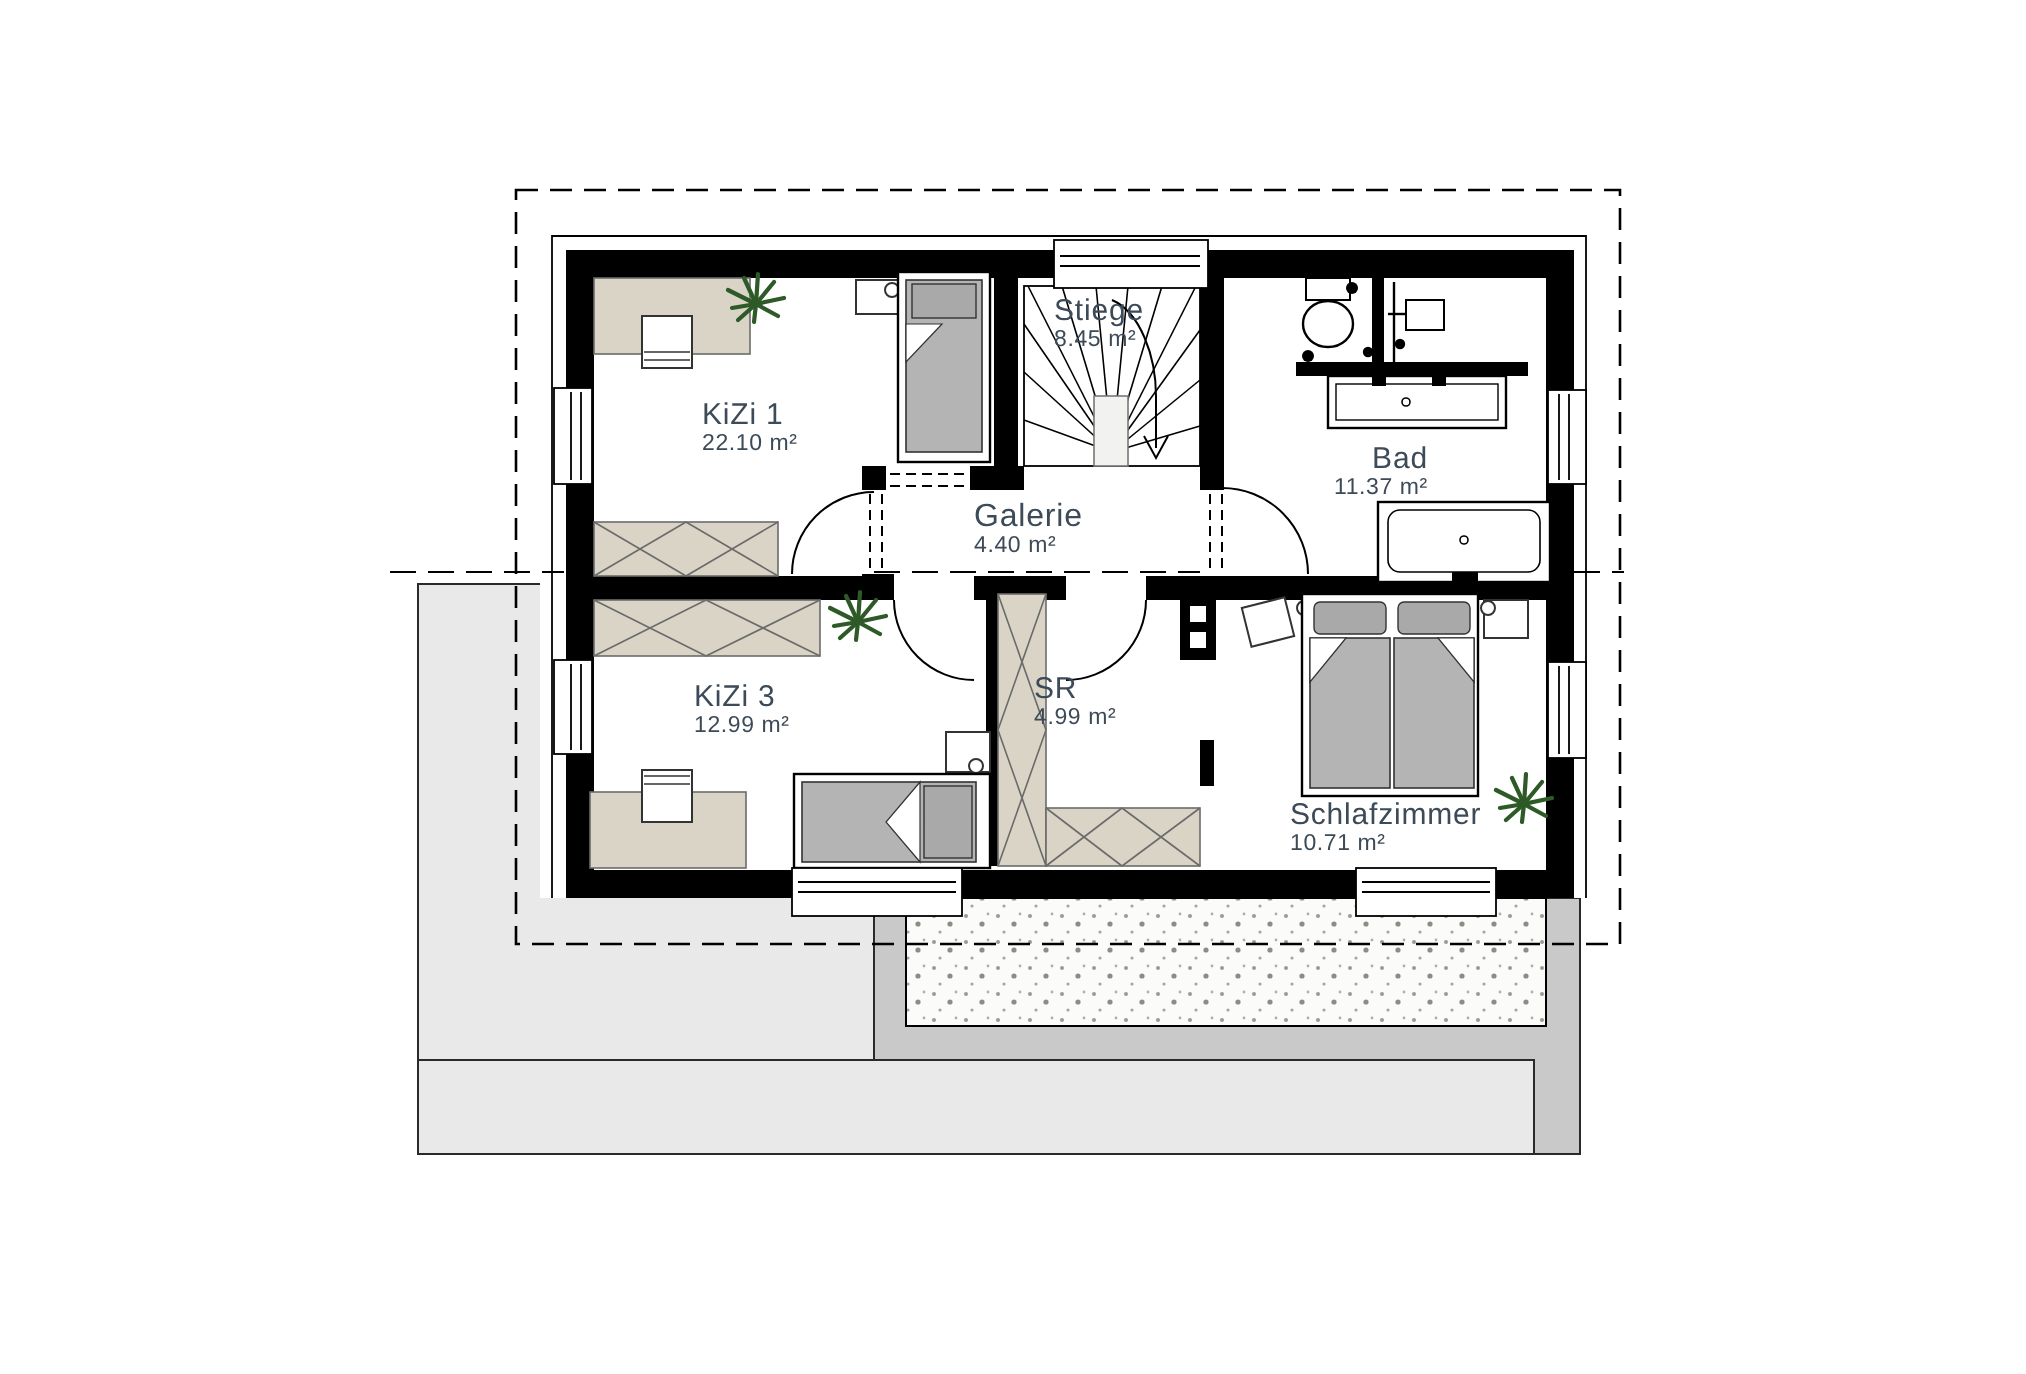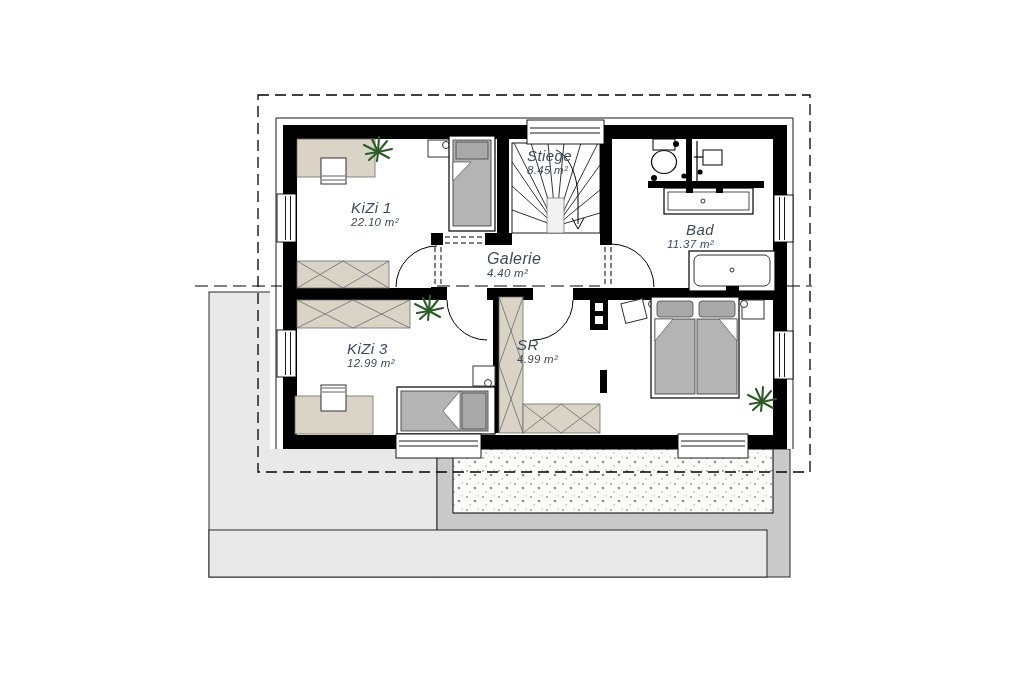--- a/index.html
+++ b/index.html
@@ -1,19 +1,19 @@
 <!DOCTYPE html>
 <html><head>
 <meta charset="utf-8">
 <style>
   html,body{margin:0;padding:0;background:#ffffff;}
   #canvas{position:relative;width:1013px;height:687px;background:#ffffff;overflow:hidden;
           font-family:"Liberation Sans",sans-serif;}
   #planSvg{position:absolute;left:0;top:0;}
-  .room-label{position:absolute;color:#3d4a57;pointer-events:none;white-space:nowrap;font-style:italic;}
+  .room-label{position:absolute;color:#3d4a57;pointer-events:none;white-space:nowrap;}
   .room-name{display:block;font-size:15px;line-height:17px;letter-spacing:.4px;}
   .room-area{display:block;font-size:11.5px;line-height:13px;letter-spacing:.3px;}
   .lbl-galerie .room-name{font-size:16px;}
 </style>
 </head>
 <body>
 
 <div id="canvas">
 <svg id="planSvg" width="1013" height="687" viewBox="0 0 1013 687">
 
@@ -263,13 +263,17 @@
     <span class="room-area">4.40 m²</span>
   </div>
   <div class="room-label" style="left:347px;top:340px;">
     <span class="room-name">KiZi 3</span>
     <span class="room-area">12.99 m²</span>
   </div>
   <div class="room-label" style="left:517px;top:336px;">
     <span class="room-name">SR</span>
     <span class="room-area">4.99 m²</span>
   </div>
+  <div class="room-label" style="left:645px;top:399px;">
+    <span class="room-name">Schlafzimmer</span>
+    <span class="room-area">10.71 m²</span>
+  </div>
 </div>
 
 </body></html>

